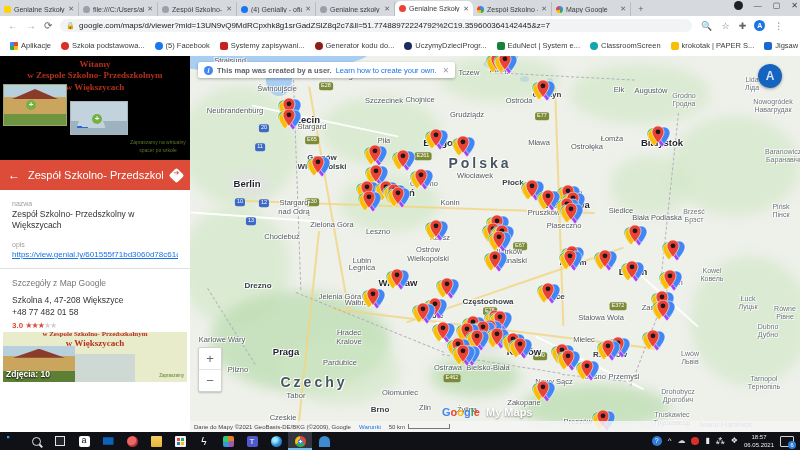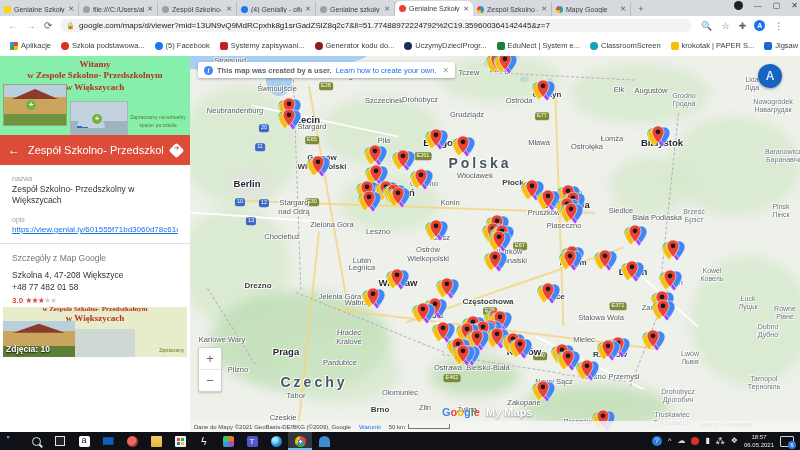--- a/index.html
+++ b/index.html
@@ -35,21 +35,21 @@
   .bmi.facebook{background:#1877f2;border-radius:50%;}
   .bmi.red2{background:#c5221f;}
   .bmi.darkred{background:#8c1d18;border-radius:50%;}
   .bmi.navy{background:#1a2b5f;border-radius:50%;}
   .bmi.green{background:#188038;}
   .bmi.teal{background:#12a4af;border-radius:50%;}
   .bmi.pencil{background:#fbbc04;}
   .bmi.blue{background:#1967d2;}
   
   #sidebar{position:absolute;left:0;top:56px;width:190px;height:376px;background:#fff;overflow:hidden;}
-  #banner{position:relative;width:190px;height:79px;background:#86efac;overflow:hidden;}
+  #banner{position:relative;width:190px;height:104px;background:#000000;overflow:hidden;}
   .bn-t{font-family:"Liberation Serif",serif;font-weight:bold;color:#b5301c;text-align:center;line-height:1.25;}
   #banner .l1{font-size:9px;margin-top:3px;}
   #banner .l2,#banner .l3{font-size:9px;}
   .photo1{position:absolute;left:3px;top:28px;width:62px;height:40px;background:linear-gradient(180deg,#b8cfdd 0 30%,#c9a55e 30% 72%,#6f9440 72%);border:1px solid #9aa66e;}
   .photo1:before{content:"";position:absolute;left:8px;top:4px;right:8px;height:10px;background:#8a3b2a;clip-path:polygon(0 100%,50% 0,100% 100%);}
   .photo2{position:absolute;left:70px;top:45px;width:56px;height:32px;background:linear-gradient(180deg,#c2d3de 0 60%,#9db3c0 60%);border:1px solid #aab4ba;}
   .photo2:before{content:"";position:absolute;left:6px;bottom:6px;width:28px;height:12px;background:conic-gradient(from 180deg at 50% 100%,#e33 0 25deg,#fb3 25deg 50deg,#3a6 50deg 75deg,#36c 75deg 100deg,#c2d3de 100deg);border-radius:28px 28px 0 0;}
   .pluspin{position:absolute;width:10px;height:10px;border-radius:50%;background:#76b043;color:#fff;font-size:8px;line-height:10px;text-align:center;font-weight:bold;}
   #tagline{position:absolute;right:4px;bottom:6px;width:56px;font-size:5px;color:#5c7a23;text-align:center;line-height:1.5;}
   #sb-header{display:flex;align-items:center;height:30px;background:#dd4b39;color:#fff;padding:0 8px;gap:8px;}
@@ -386,21 +386,21 @@
         <span class="city md" style="left: 323px; top: 127px;">Płock</span>
         <span class="city md" style="left: 383px; top: 207px;">Radom</span>
         <span class="city md" style="left: 242px; top: 260px;">Opole</span>
         <span class="city md" style="left: 68px; top: 230px;">Drezno</span>
         <span class="city sm" style="left: 40px; top: 5px;">Stralsund</span>
         <span class="city sm" style="left: 87px; top: 33px;">Świnoujście</span>
         <span class="city sm" style="left: 45px; top: 55px;">Neubrandenburg</span>
         <span class="city sm" style="left: 122px; top: 71px;">Stargard</span>
         <span class="city sm" style="left: 146px; top: 20px;">Kołobrzeg</span>
         <span class="city sm" style="left: 194px; top: 45px;">Szczecinek</span>
-        <span class="city sm" style="left: 230px; top: 44px;">Drohobycz</span>
+        <span class="city sm" style="left: 230px; top: 44px;">Chojnice</span>
         <span class="city sm" style="left: 279px; top: 17px;">Tczew</span>
         <span class="city sm" style="left: 310px; top: 14px;">Elbląg</span>
         <span class="city sm" style="left: 277px; top: 59px;">Grudziądz</span>
         <span class="city sm" style="left: 329px; top: 45px;">Ostróda</span>
         <span class="city sm" style="left: 429px; top: 34px;">Ełk</span>
         <span class="city sm" style="left: 461px; top: 35px;">Augustów</span>
         <span class="city sm" style="left: 194px; top: 85px;">Piła</span>
         <span class="city sm" style="left: 349px; top: 87px;">Mława</span>
         <span class="city sm" style="left: 422px; top: 83px;">Łomża</span>
         <span class="city sm" style="left: 397px; top: 91px;">Ostrołęka</span>

